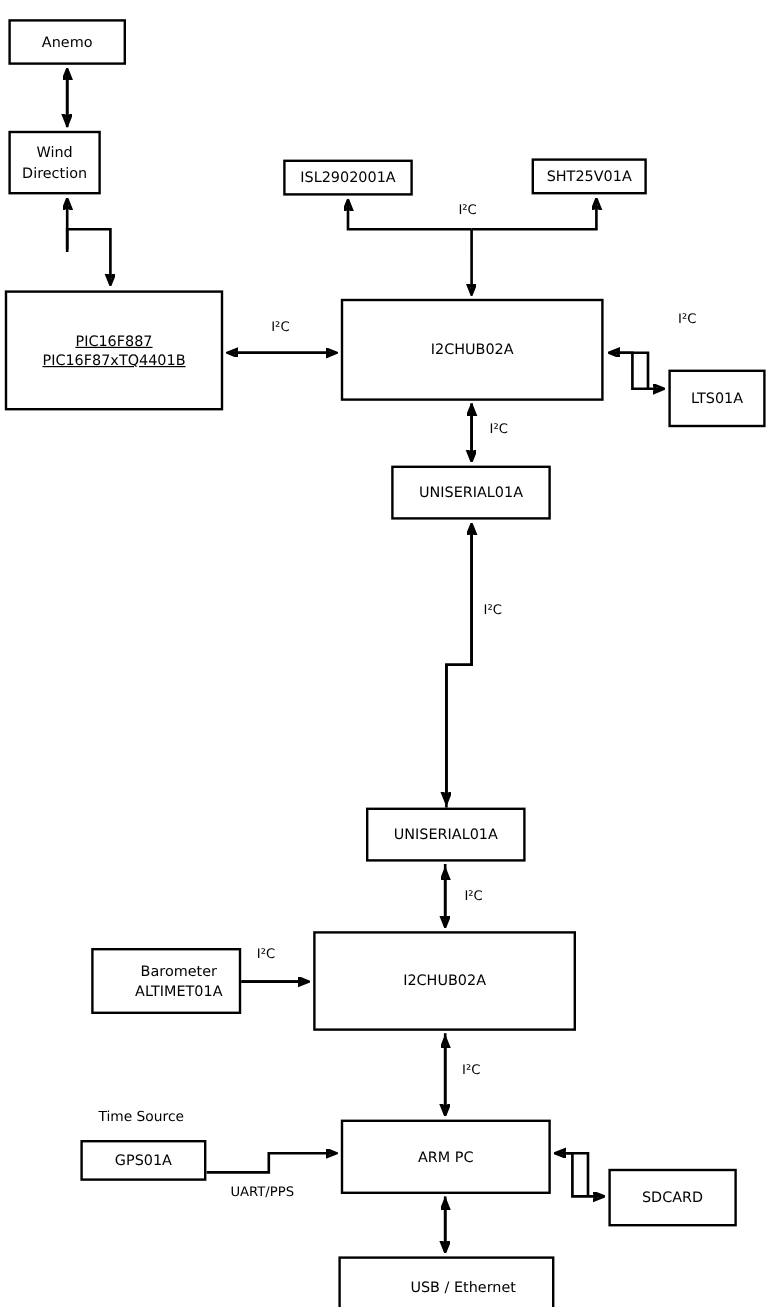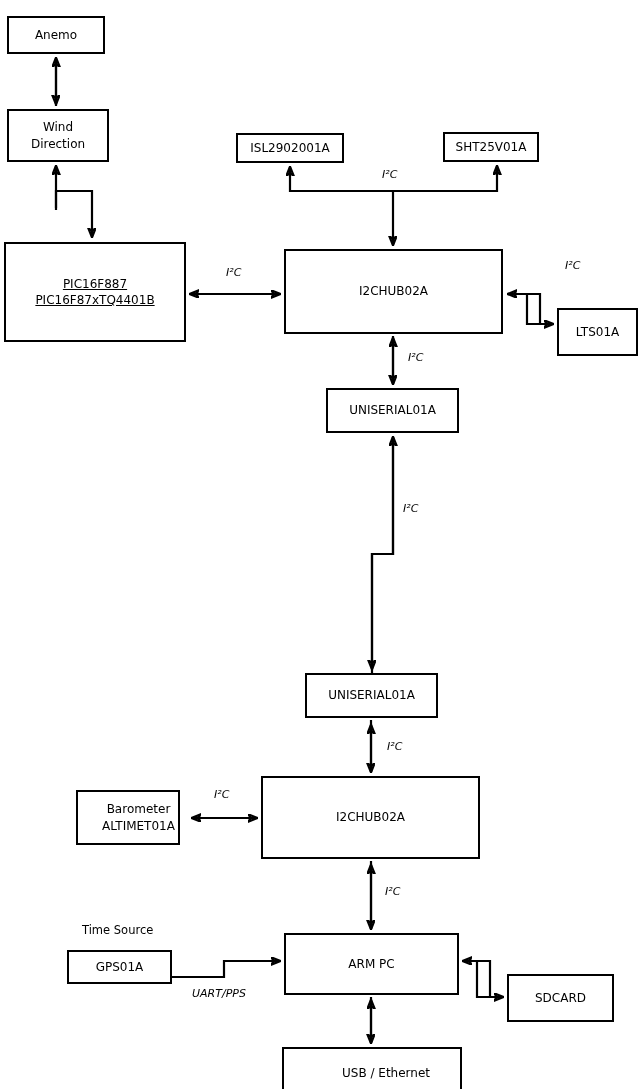--- a/index.html
+++ b/index.html
@@ -34,21 +34,20 @@
     z-index: 3;
     white-space: pre-line;
   }
   .edge-label {
     position: absolute;
     color: #000000;
     font-size: 11px;
     line-height: 1;
     white-space: nowrap;
     z-index: 4;
-    font-style: italic;
   }
   .free-label {
     position: absolute;
     color: #000000;
     font-size: 11.5px;
     line-height: 1;
     white-space: nowrap;
     z-index: 4;
   }
   svg.wires {
@@ -113,41 +112,41 @@
 
     <path d="M490,983 L490,947 L463,947" marker-end="url(#arrow)"></path>
     <path d="M463,947 L477,947 L477,983 L503,983" marker-end="url(#arrow)"></path>
 
     <line x1="371" y1="983" x2="371" y2="1029" marker-end="url(#arrow)"></line>
     <line x1="371" y1="1029" x2="371" y2="986" marker-end="url(#arrow)"></line>
   </svg>
 
   <div class="box" style="left:7px; top:2px; width:98px; height:38px;">Anemo</div>
 
-  <div class="box" style="left:7px; top:95px; width:102px; height:53px;">Wind
+  <div class="box" style="left:7px; top:95px; width:77px; height:53px;">Wind
 Direction</div>
 
   <div class="box" style="left:4px; top:228px; width:182px; height:100px;text-decoration:underline;">PIC16F887
 PIC16F87xTQ4401B</div>
 
   <div class="box" style="left:236px; top:119px; width:108px; height:30px;text-align:center;">ISL2902001A</div>
 
   <div class="box" style="left:443px; top:118px; width:96px; height:30px;">SHT25V01A</div>
 
   <div class="box" style="left:284px; top:235px; width:219px; height:85px;">I2CHUB02A</div>
 
   <div class="box" style="left:557px; top:294px; width:81px; height:48px;">LTS01A</div>
 
   <div class="box" style="left:326px; top:374px; width:133px; height:45px;">UNISERIAL01A</div>
 
   <div class="box" style="left:305px; top:659px; width:133px; height:45px;">UNISERIAL01A</div>
 
   <div class="box" style="left:261px; top:762px; width:219px; height:83px;">I2CHUB02A</div>
 
-  <div class="box" style="left:76px; top:776px; width:104px; height:55px;padding-left:21px;">Barometer
+  <div class="box" style="left:76px; top:776px; width:125px; height:55px;padding-left:21px;">Barometer
 ALTIMET01A</div>
 
   <div class="box" style="left:67px; top:936px; width:105px; height:34px;">GPS01A</div>
 
   <div class="box" style="left:284px; top:919px; width:175px; height:62px;">ARM PC</div>
 
   <div class="box" style="left:507px; top:960px; width:107px; height:48px;">SDCARD</div>
 
   <div class="box" style="left:282px; top:1033px; width:180px; height:53px;padding-left:28px;">USB / Ethernet</div>
 

